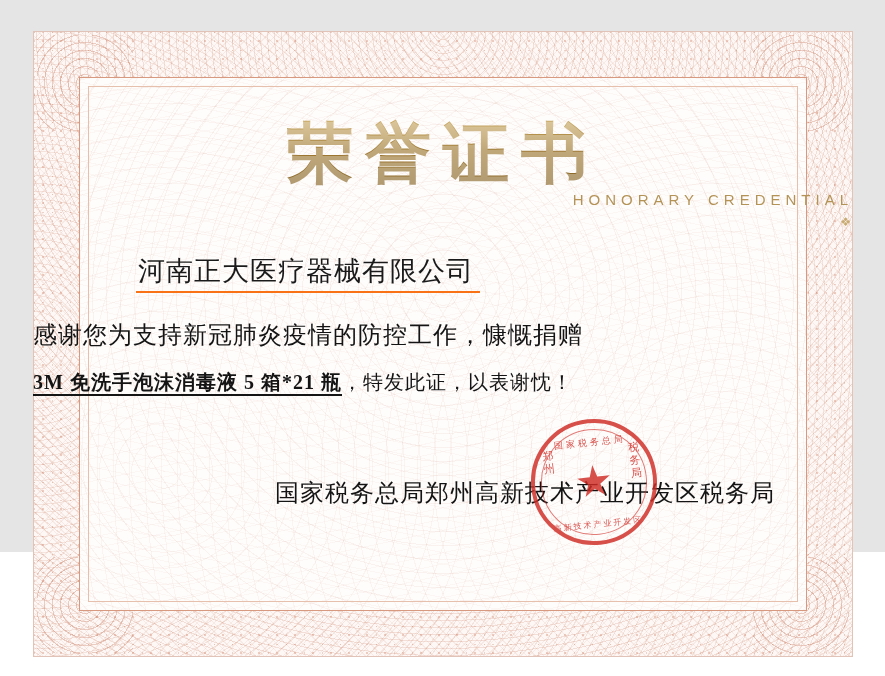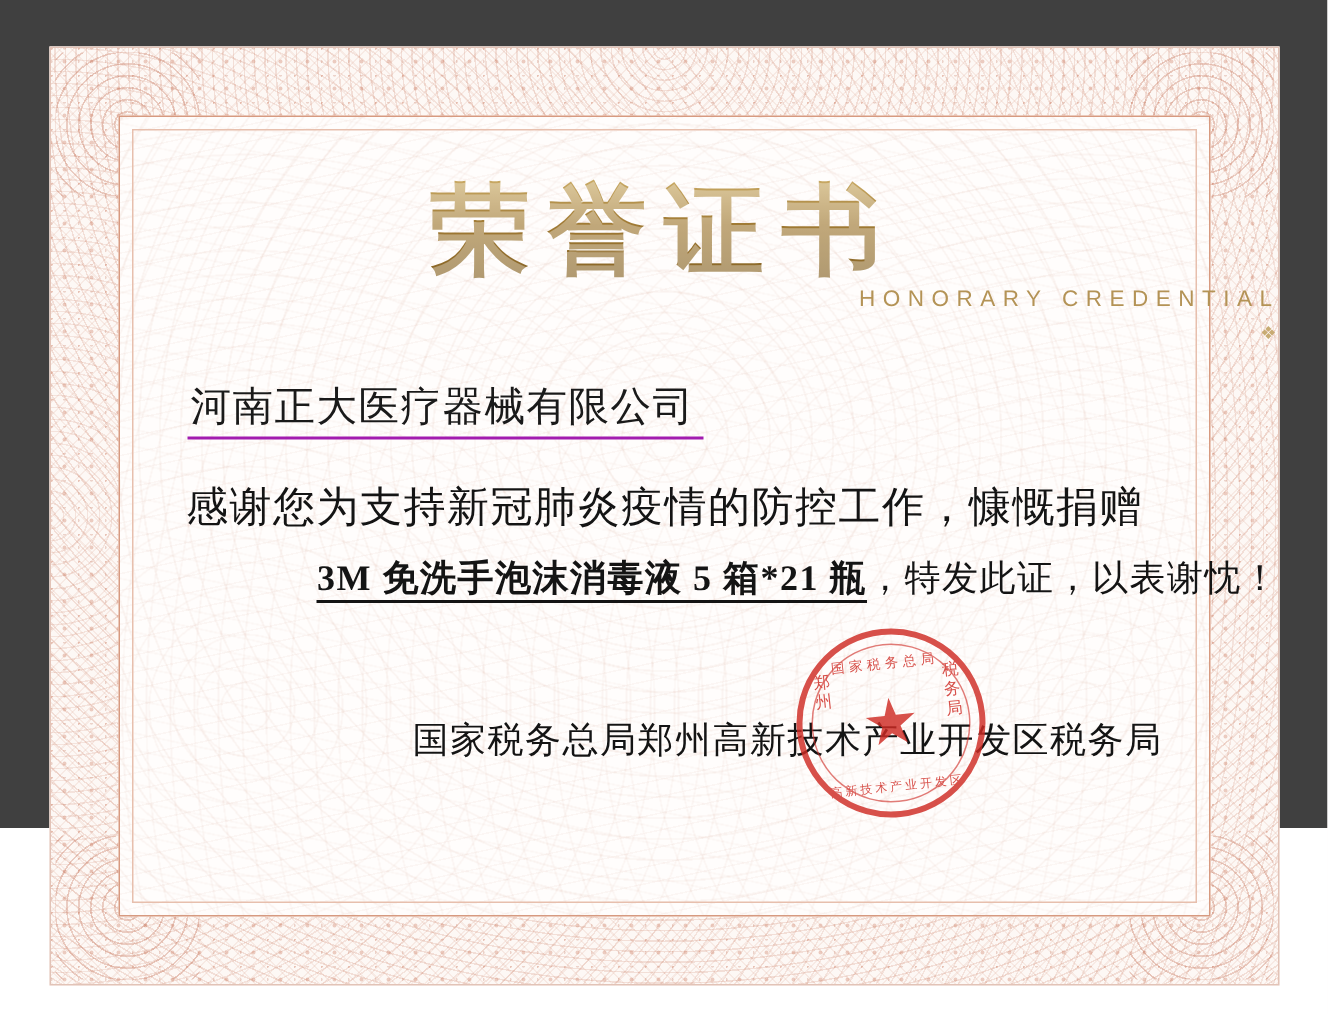--- a/index.html
+++ b/index.html
@@ -12,21 +12,21 @@
     background: #ffffff;
     font-family: "Liberation Serif", serif;
     overflow: hidden;
   }
 
   
   .page {
     position: relative;
     width: 885px;
     height: 552px;
-    background: #404040;
+    background: #e5e5e5;
   }
 
   
   .certificate {
     position: absolute;
     left: 33px;
     top: 31px;
     width: 820px;
     height: 626px;
     background: #fdfbf9;
@@ -149,47 +149,47 @@
   }
   .sub-orn {
     margin-top: 6px;
     font-size: 12px;
     color: #c8ab72;
     letter-spacing: 2px;
   }
 
   .recipient {
     position: absolute;
-    left: 92px;
+    left: 103px;
     top: 222px;
     font-size: 27px;
     color: #1a1a1a;
     letter-spacing: 1px;
-    border-bottom: 2px solid #a21caf;
+    border-bottom: 2px solid #f97316;
     padding: 0 6px 2px 2px;
     white-space: nowrap;
   }
 
   .body-line1 {
     position: absolute;
     left: 0; right: 0;
     top: 288px;
-    text-align: center;
-    font-size: 28px;
+    text-align: left;
+    font-size: 24px;
     color: #141414;
     letter-spacing: 1px;
     white-space: nowrap;
   }
 
   .body-line2 {
     position: absolute;
     left: 0; right: 0;
     top: 338px;
-    text-align: right;
-    font-size: 24px;
+    text-align: left;
+    font-size: 20px;
     color: #141414;
     letter-spacing: 1px;
     white-space: nowrap;
   }
   .body-line2 .item {
     font-weight: bold;
     border-bottom: 2px solid #141414;
     padding-bottom: 1px;
   }
 

